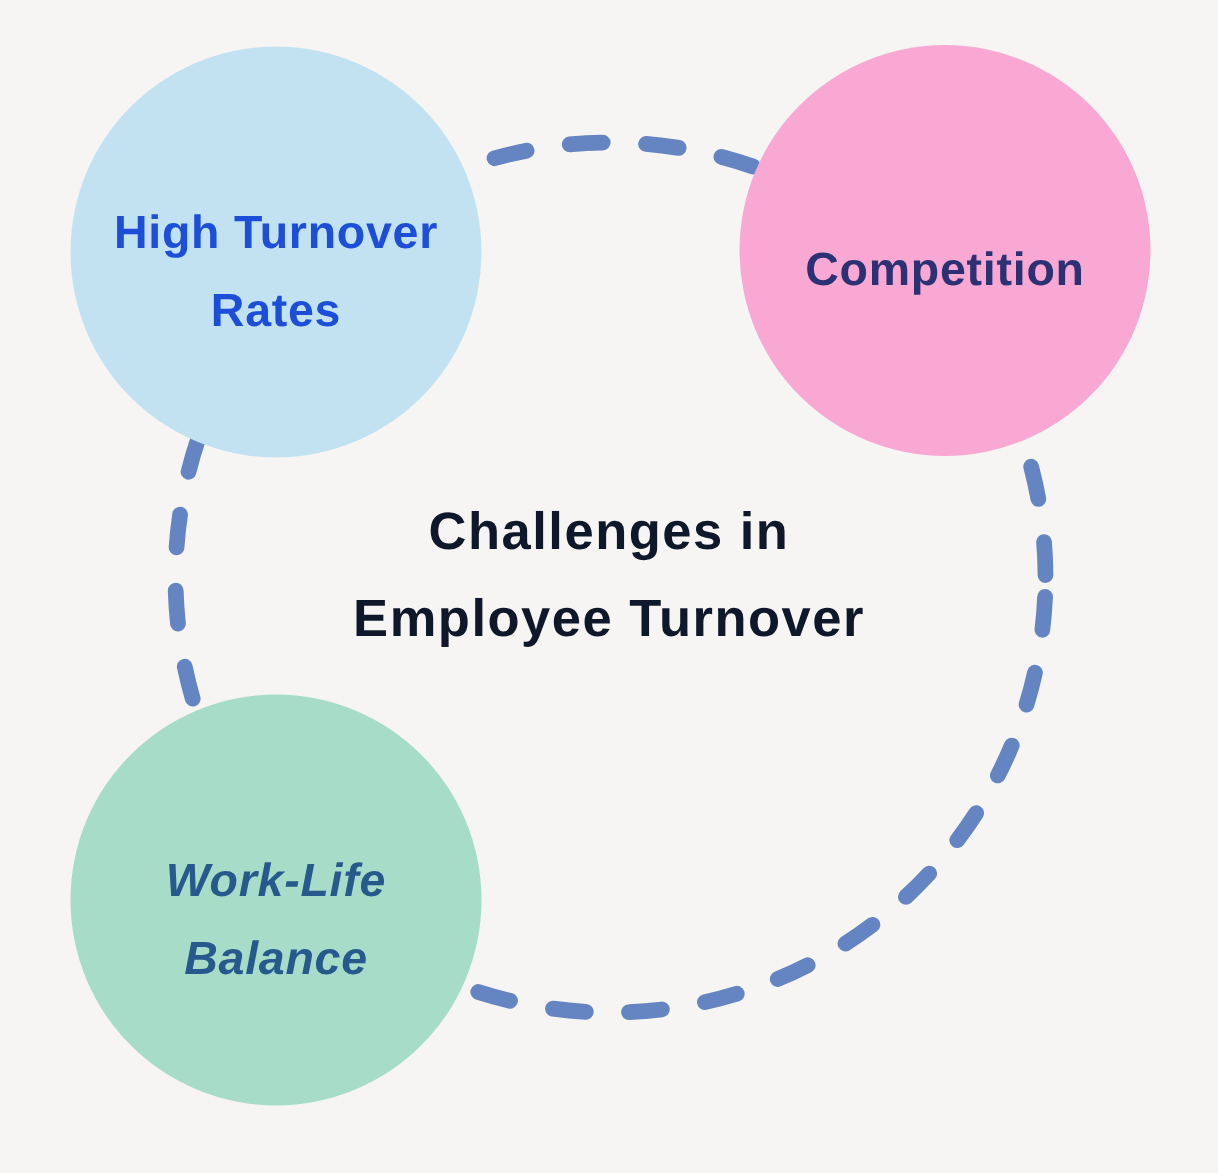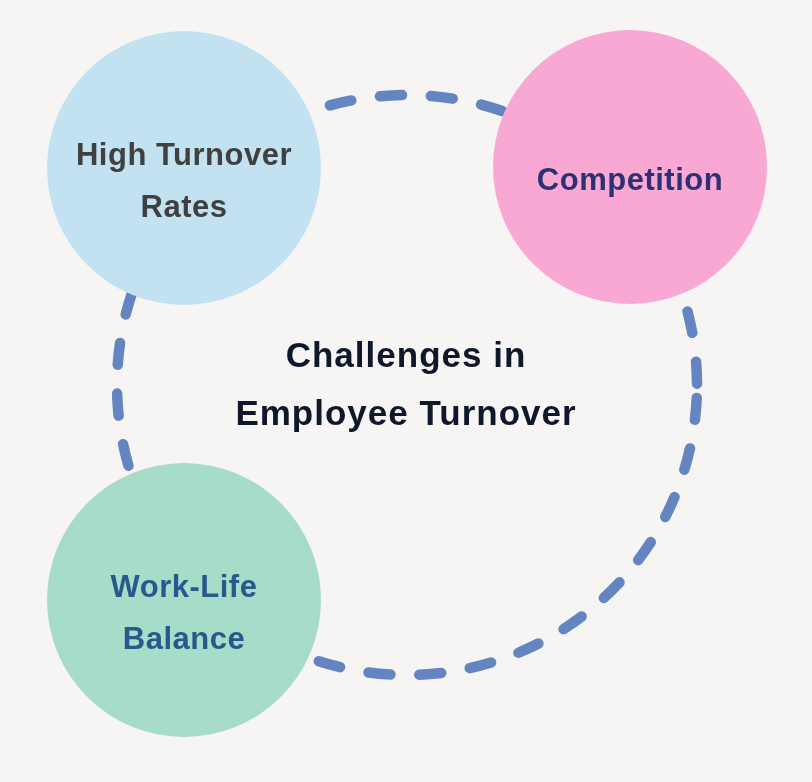--- a/index.html
+++ b/index.html
@@ -59,29 +59,29 @@
 </head>
 <body>
 
 <div class="canvas" style="background: rgb(246, 245, 243);">
 
   <svg class="ring" viewBox="0 0 812 782" xmlns="http://www.w3.org/2000/svg" aria-hidden="true">
     <circle cx="407" cy="385" r="290" fill="none" stroke="#6584c2" stroke-width="10.5" stroke-linecap="round" stroke-dasharray="22 29" stroke-dashoffset="-13"></circle>
   </svg>
 
   <div class="node node-tl" style="background: rgb(195, 226, 241);">
-    <span class="node-label" style="color: #404040;">High Turnover Rates</span>
+    <span class="node-label" style="color: #1d4ed8;">High Turnover Rates</span>
   </div>
 
   <div class="node node-tr" style="background: #f9a8d4;">
     <span class="node-label" style="color: rgb(44, 49, 116);">Competition</span>
   </div>
 
   <div class="node node-bl" style="background: rgb(167, 220, 200);">
-    <span class="node-label" style="color: rgb(39, 89, 140);">Work-Life Balance</span>
+    <span class="node-label" style="color: rgb(39, 89, 140); font-style: italic;">Work-Life Balance</span>
   </div>
 
 
   <div class="title" style="color: #0f172a;">
     <div>Challenges in</div>
     <div>Employee Turnover</div>
   </div>
 
 </div>
 

